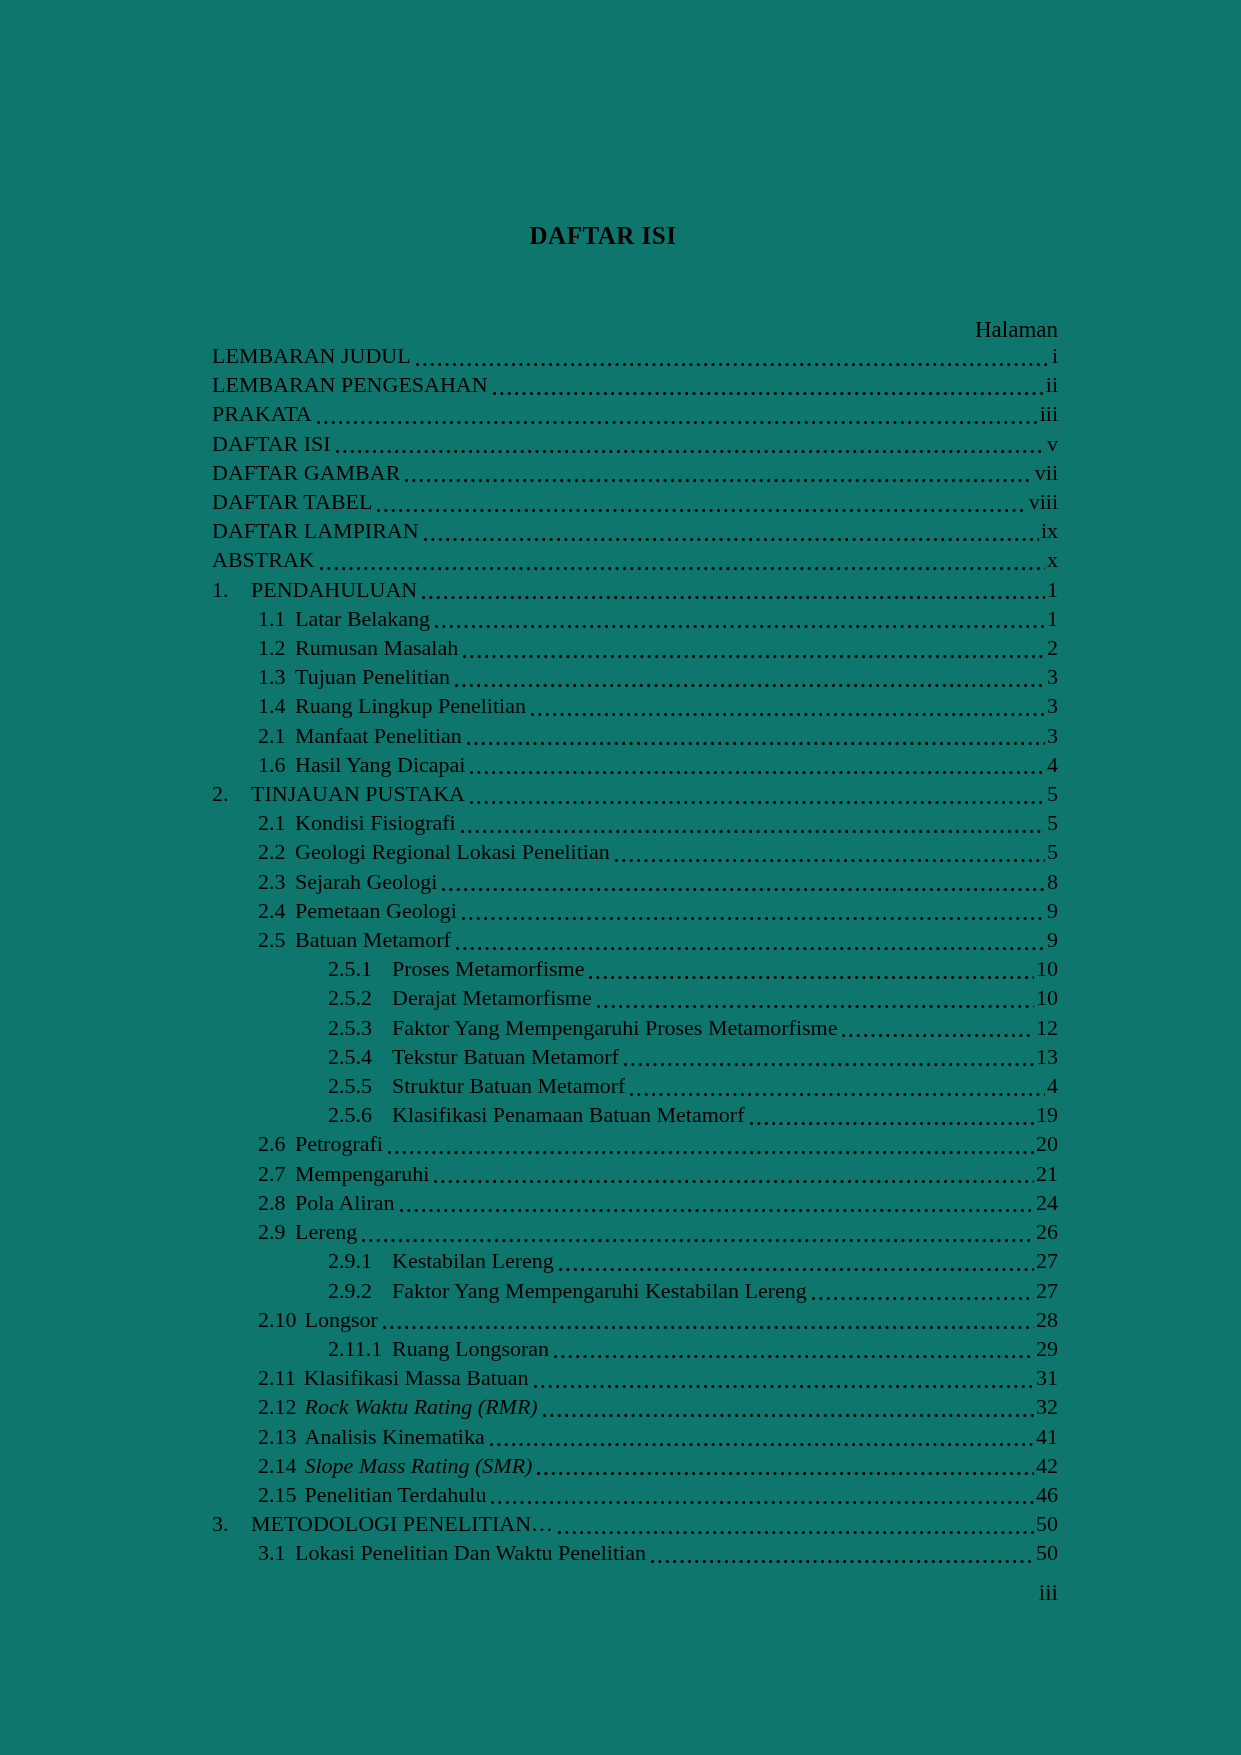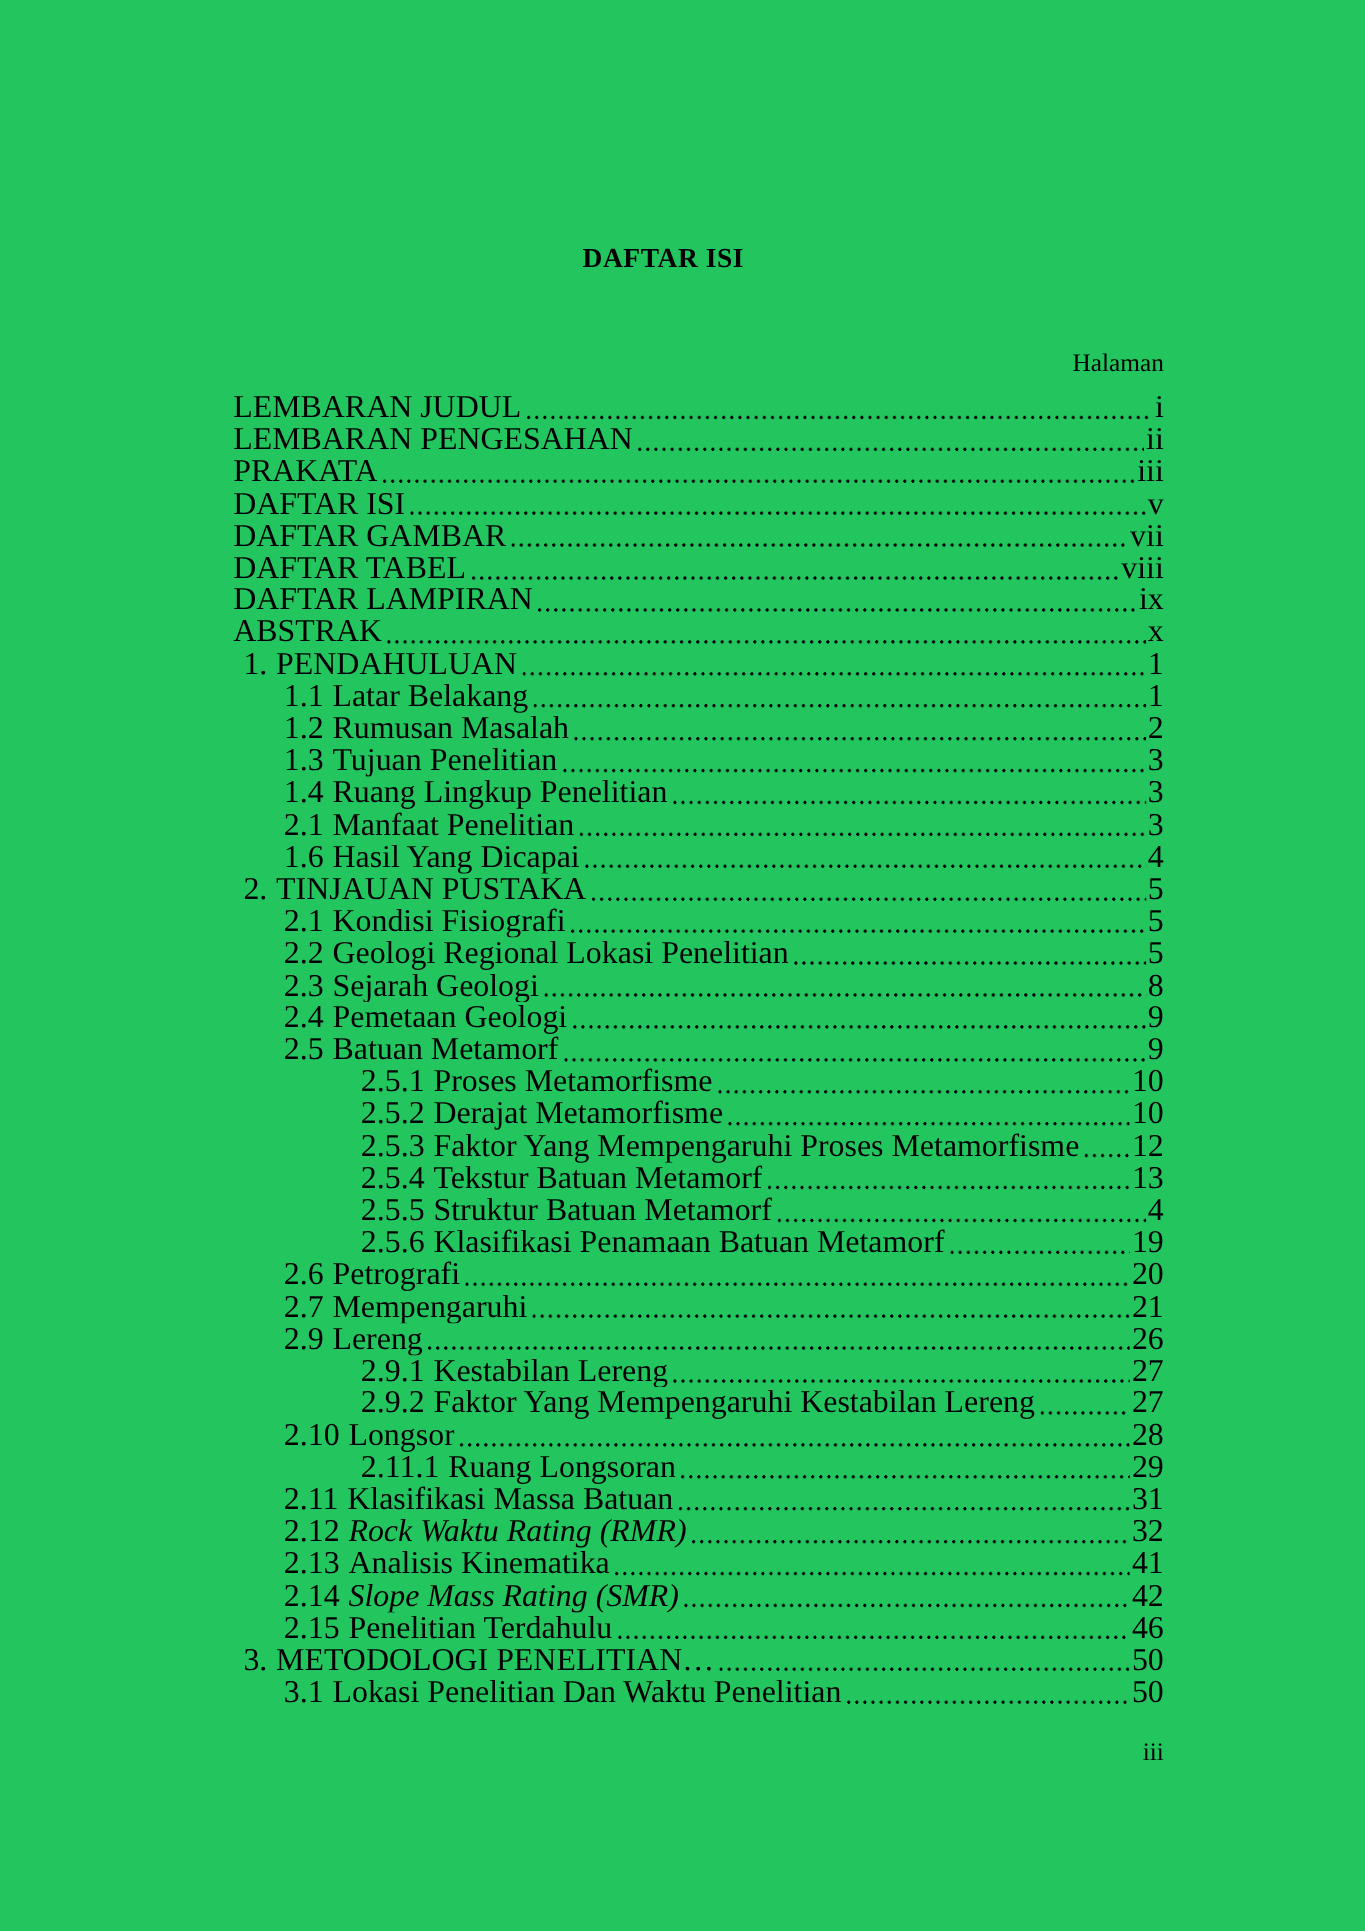--- a/index.html
+++ b/index.html
@@ -4,21 +4,21 @@
 <style>
   html, body {
     margin: 0;
     padding: 0;
     background: #ffffff;
   }
   .page {
     position: relative;
     width: 1241px;
     height: 1755px;
-    background: #22c55e;
+    background: #0f766e;
     color: #000000;
     font-family: "Liberation Serif", "DejaVu Serif", serif;
     overflow: hidden;
   }
   .doc-title {
     position: absolute;
     top: 222px;
     left: 0;
     right: 35px;
     text-align: center;
@@ -31,25 +31,24 @@
     position: absolute;
     top: 315px;
     left: 212px;
     width: 846px;
     text-align: right;
     font-size: 23px;
     line-height: 29px;
   }
   .toc {
     position: absolute;
-    top: 356px;
+    top: 341px;
     left: 212px;
     width: 846px;
-    font-size: 29px;
-    text-align: right;
+    font-size: 22px;
   }
   .row {
     display: flex;
     line-height: 29.2px;
     white-space: nowrap;
   }
   .row .num {
     flex: 0 0 auto;
     padding-right: 8px;
   }
@@ -251,20 +250,26 @@
         <span class="leader"></span>
         <span class="pagenum">20</span>
       </div>
       <div class="row lvl1">
         <span class="num">2.7</span>
         <span class="label">Mempengaruhi</span>
         <span class="leader"></span>
         <span class="pagenum">21</span>
       </div>
       <div class="row lvl1">
+        <span class="num">2.8</span>
+        <span class="label">Pola Aliran</span>
+        <span class="leader"></span>
+        <span class="pagenum">24</span>
+      </div>
+      <div class="row lvl1">
         <span class="num">2.9</span>
         <span class="label">Lereng</span>
         <span class="leader"></span>
         <span class="pagenum">26</span>
       </div>
       <div class="row lvl2">
         <span class="num">2.9.1</span>
         <span class="label">Kestabilan Lereng</span>
         <span class="leader"></span>
         <span class="pagenum">27</span>

